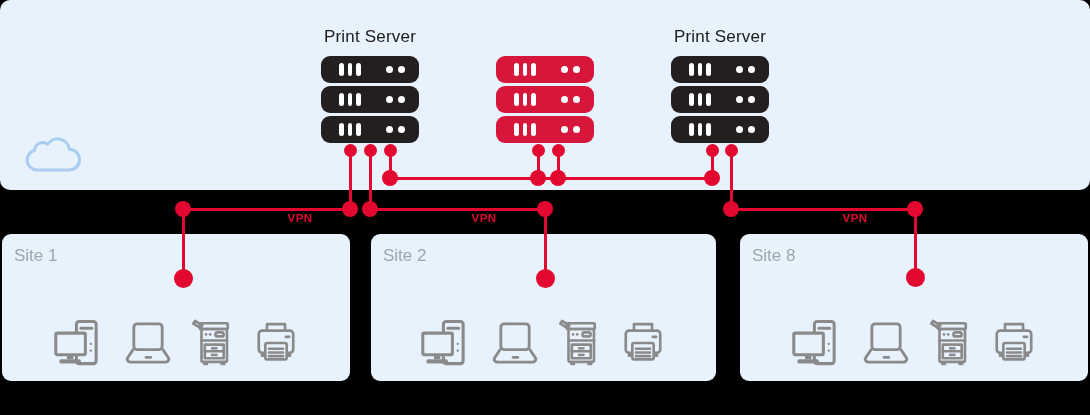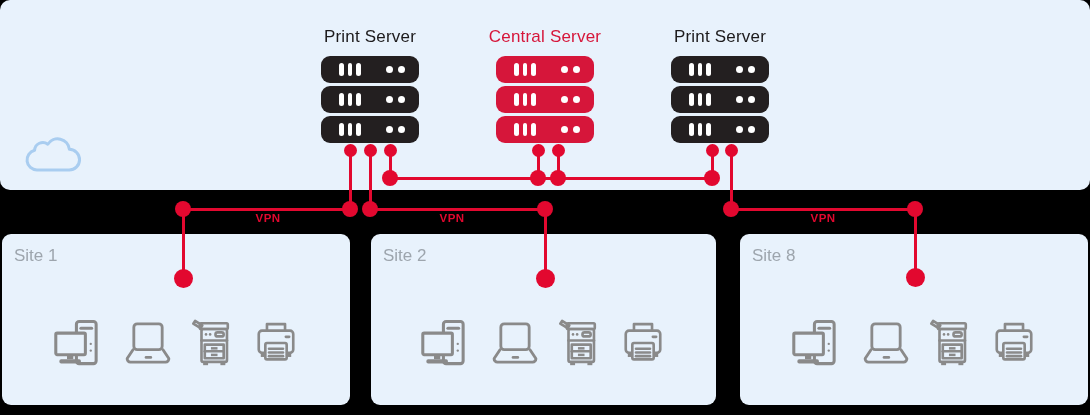--- a/index.html
+++ b/index.html
@@ -23,23 +23,23 @@
   .unit .bars{display:flex;gap:4px;margin-left:18px;}
   .unit .bars i{display:block;width:4.5px;height:13px;background:#ffffff;border-radius:2.5px;}
   .unit .dots{display:flex;gap:4.5px;margin-left:25px;}
   .unit .dots i{display:block;width:7.5px;height:7.5px;background:#ffffff;border-radius:50%;}
   
   .overlay{position:absolute;inset:0;}
   .hline{position:absolute;height:3px;background:#e2082f;}
   .vline{position:absolute;width:3px;background:#e2082f;}
   .cdot{position:absolute;background:#e2082f;border-radius:50%;}
   .vpn-label{position:absolute;transform:translateX(-50%);font-size:11.5px;font-weight:bold;
-    color:#e2082f;letter-spacing:.4px;}
+    color:#e2082f;letter-spacing:.4px;margin-left:32px;}
   
-  .site{position:absolute;top:234px;height:171px;background:#e8f2fc;border-radius:9px;}
+  .site{position:absolute;top:234px;height:147px;background:#e8f2fc;border-radius:9px;}
   .site-label{position:absolute;top:12px;left:12px;font-size:17px;color:#9da5ad;}
   .devices{position:absolute;left:0;right:0;top:80px;height:58px;display:flex;
     justify-content:center;align-items:center;gap:17px;color:#8a8a8a;}
   .devices svg{display:block;}
 </style>
 </head>
 <body>
 
 <div id="stage">
 
@@ -84,21 +84,20 @@
           </span>
           <span class="dots">
             <i></i>
             <i></i>
           </span>
         </div>
     </div>
   </div>
 
   <div class="server-group red" style="left:496px;">
-    <div class="server-label">Central Server</div>
     <div class="server-stack">
       <div class="unit">
           <span class="bars">
             <i></i>
             <i></i>
             <i></i>
           </span>
           <span class="dots">
             <i></i>
             <i></i>

